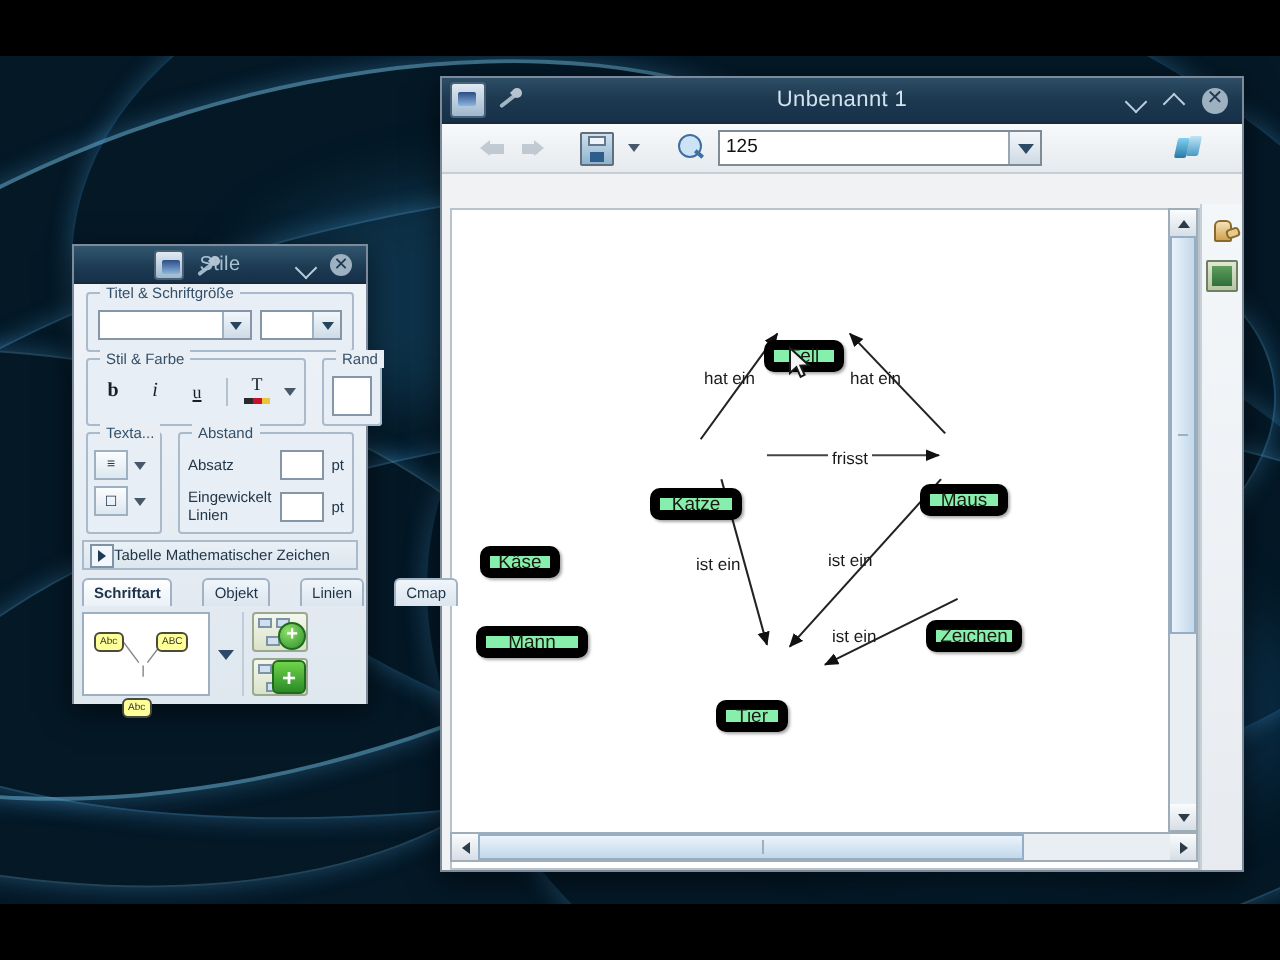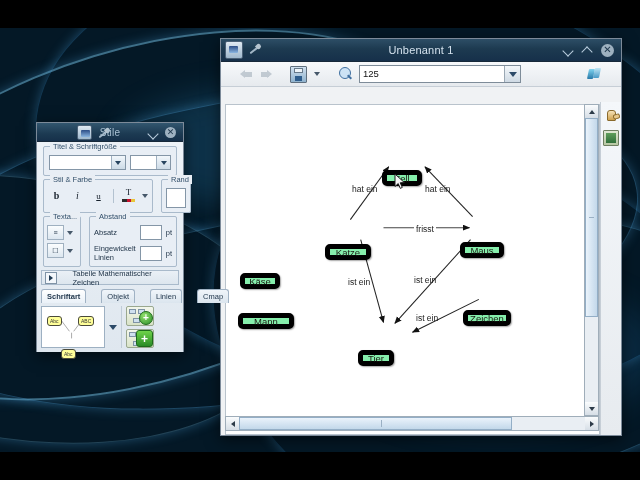--- a/index.html
+++ b/index.html
@@ -159,21 +159,21 @@
   .tcolor{width:17px;height:15px;position:relative;display:flex;align-items:flex-start;justify-content:center;}
   .tcolor .t{font-size:9px;color:#16202b;font-family:"Liberation Serif",serif;line-height:9px;}
   .tcolor .bar{position:absolute;left:2px;bottom:1px;width:13px;height:3px;
     background:linear-gradient(90deg,#2a2a2a 0 35%,#c8102e 35% 68%,#e8c53a 68% 100%);}
   .swatch{width:18px;height:18px;background:#fff;border:1px solid #8496a7;}
   .lbl{font-size:7.5px;color:#22364a;}
   .numbox{width:20px;height:13px;background:#fff;border:1px solid #8496a7;}
   .smallbtn{width:15px;height:13px;border:1px solid #9fb0c0;background:linear-gradient(180deg,#fbfdfe,#dde7f0);
     display:flex;align-items:center;justify-content:center;font-size:7px;color:#22364a;}
   .expander{border:1px solid #a9bacb;background:linear-gradient(180deg,#eaf0f6,#dde6ee);height:13px;
-    display:flex;align-items:center;gap:16px;padding:0 3px;}
+    display:flex;align-items:center;gap:0;padding:0 3px;}
   .exp-arrow{width:10px;height:10px;border:1px solid #7f93a6;background:#f3f7fb;display:flex;align-items:center;justify-content:center;}
   .exp-arrow i{width:0;height:0;border-top:3px solid transparent;border-bottom:3px solid transparent;border-left:4px solid #1f3a53;}
   .tabs{display:flex;align-items:flex-end;gap:15px;margin-top:1px;}
   .tab{font-size:7.5px;color:#1d3349;padding:2px 5px 2px;border:1px solid #a0b2c4;border-bottom:none;
     border-radius:3px 3px 0 0;background:linear-gradient(180deg,#f0f5fa,#dbe5ee);}
   .tab.active{background:linear-gradient(180deg,#ffffff,#eaf1f8);font-weight:bold;}
   .previewrow{display:flex;align-items:stretch;gap:4px;flex:1;min-height:0;}
   .preview{width:62px;background:#fff;border:1px solid #9db0c2;position:relative;}
   .pv-node{position:absolute;background:#ffff99;border:1px solid #4a4a3a;border-radius:3px;
     font-size:5px;color:#333;display:flex;align-items:center;justify-content:center;height:8px;padding:0 2px;}

